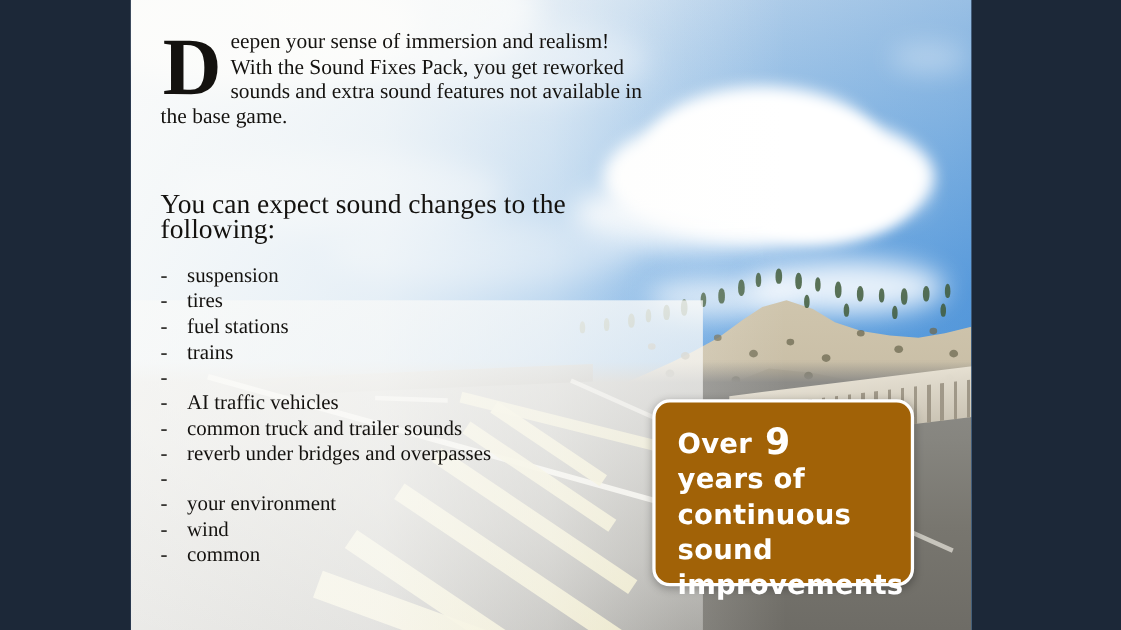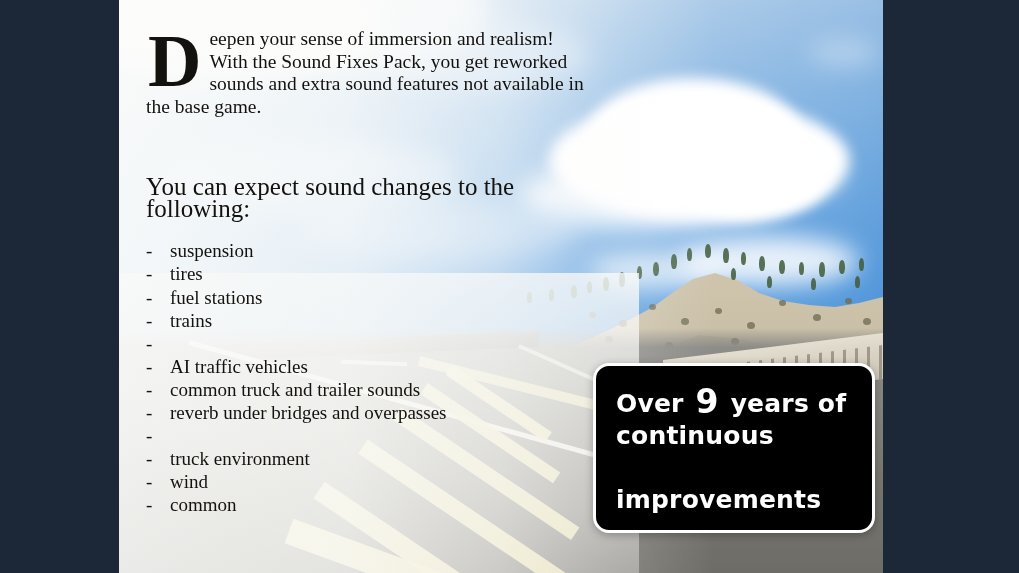--- a/index.html
+++ b/index.html
@@ -119,22 +119,22 @@
     margin:58px 0 0 0;font-size:25px;line-height:22px;
   }
   .list{
     margin:19px 0 0 0;padding:0;list-style:none;font-size:19px;line-height:23.1px;
   }
   .list li{display:flex;align-items:baseline;}
   .dash{display:inline-block;width:24px;flex:0 0 24px;}
 
   
   .sign{
-    position:absolute;left:474px;top:363px;width:282px;height:170px;
-    background:#000000;border-radius:16px;
+    position:absolute;left:474px;top:363px;width:238px;height:170px;
+    background:#a16207;border-radius:16px;
     border:3px solid #ffffff;
     box-sizing:border-box;
     box-shadow:0 2px 8px rgba(0,0,0,.28);
     padding:22px 20px 0 20px;
   }
   .sign-text{
     font-family:"DejaVu Sans", sans-serif;
     font-weight:700;color:#ffffff;
     font-size:25px;line-height:32px;letter-spacing:.2px;
   }
@@ -295,38 +295,38 @@
           </li>
         <li>
             <span class="dash">-</span>
             <span>reverb under bridges and overpasses</span>
           </li>
         <li>
             <span class="dash">-</span>
           </li>
         <li>
             <span class="dash">-</span>
-            <span>truck environment</span>
+            <span>your environment</span>
           </li>
         <li>
             <span class="dash">-</span>
             <span>wind</span>
           </li>
         <li>
             <span class="dash">-</span>
             <span>common</span>
           </li>
       </ul>
     </div>
 
     <div class="sign">
       <div class="sign-text">
         <span>Over</span>
         <span class="big9">9</span>
         <span>years of</span><br>
         <span>continuous</span><br>
-        <br>
+        <span>sound</span><br>
         <span>improvements</span>
       </div>
     </div>
 
   </div>
 </div>
 
 </body></html>

